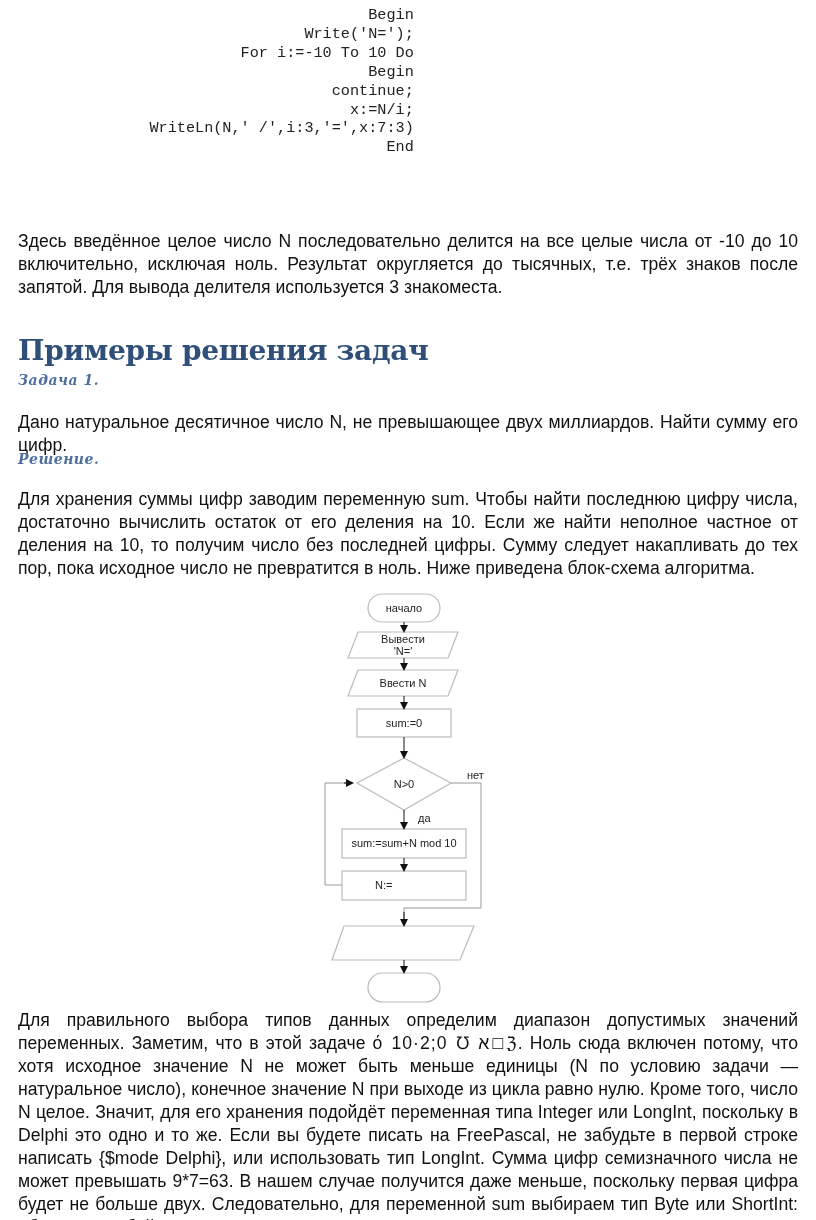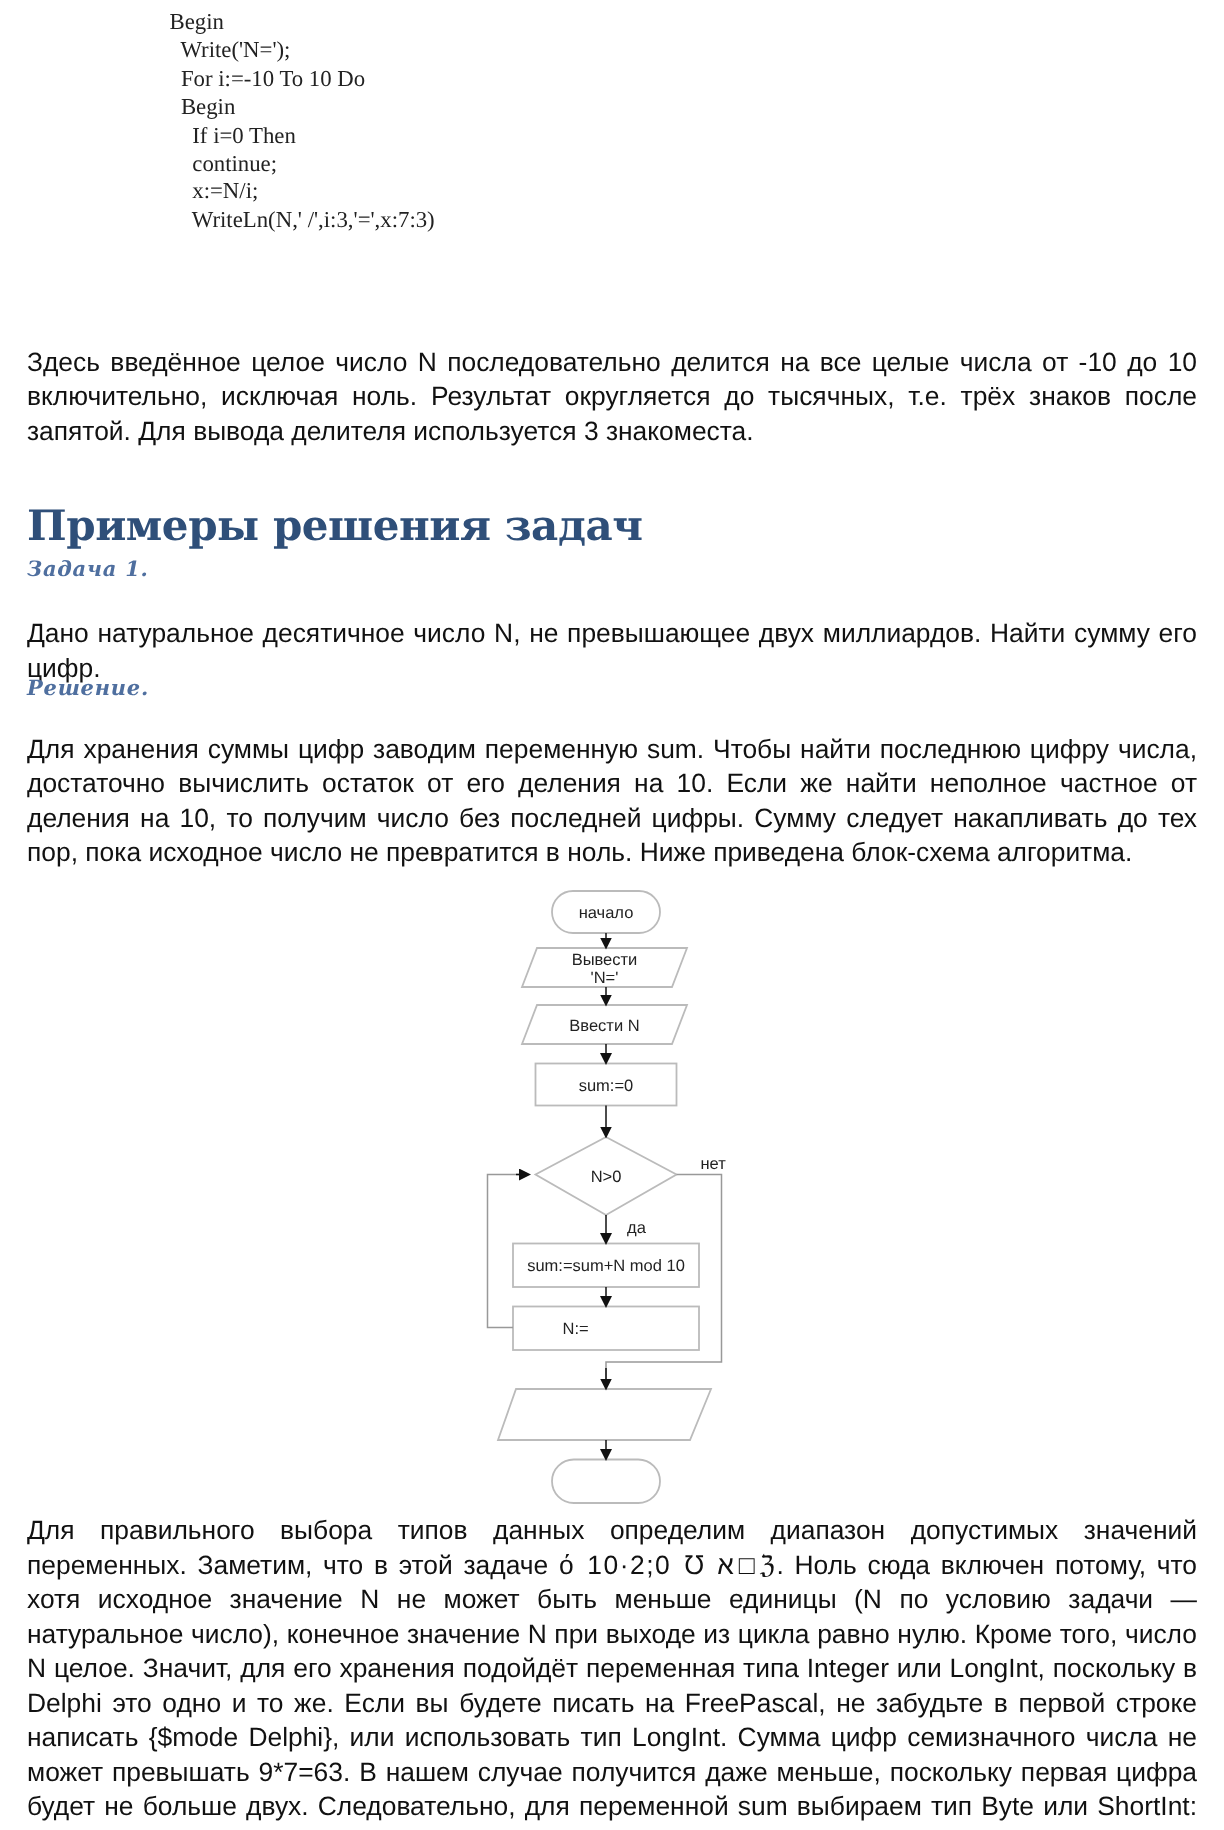--- a/index.html
+++ b/index.html
@@ -1,20 +1,20 @@
 <!DOCTYPE html>
 <html><head>
 <meta charset="utf-8">
 <style>
   html, body { margin: 0; padding: 0; background: #ffffff; }
   body { width: 816px; height: 1220px; position: relative; overflow: hidden; color: #111; }
   .code {
     position: absolute; left: 113px; top: 6px;
-    font-family: Liberation Serif, serif; font-size: 15.2px; line-height: 18.9px;
-    color: #222; white-space: pre; margin: 0;
+    font-family: Liberation Mono, monospace; font-size: 15.2px; line-height: 18.9px;
+    color: #222; white-space: pre; margin: 0; text-align: right;
   }
   .para {
     position: absolute; left: 18px; width: 780px;
     font-family: Liberation Sans, sans-serif; font-size: 17.6px; line-height: 23px;
     text-align: justify; color: #111; margin: 0;
   }
   .h1 {
     position: absolute; left: 18px; top: 334px;
     font-family: "DejaVu Serif", serif; font-weight: bold; font-size: 28px; color: #2f4f79; margin: 0;
     letter-spacing: -0.3px;
@@ -23,21 +23,21 @@
     position: absolute; left: 18px;
     font-family: "DejaVu Serif", serif; font-style: italic; font-size: 14px; color: #4f6f9f; margin: 0;
     letter-spacing: 0.5px;
   }
   .fc-text { font-family: "Liberation Sans", sans-serif; font-size: 11px; fill: #222; }
   .glyph { letter-spacing: 1px; }
 </style>
 </head>
 <body>
 
-<div class="code"><div>Begin</div><div>  Write('N=');</div><div>  For i:=-10 To 10 Do</div><div>  Begin</div><div>    If i=0 Then</div><div>    continue;</div><div>    x:=N/i;</div><div>    WriteLn(N,' /',i:3,'=',x:7:3)</div></div>
+<div class="code"><div>Begin</div><div>  Write('N=');</div><div>  For i:=-10 To 10 Do</div><div>  Begin</div><div>    continue;</div><div>    x:=N/i;</div><div>    WriteLn(N,' /',i:3,'=',x:7:3)</div><div>  End</div></div>
 
 <p class="para" style="top:230px;">Здесь введённое целое число N последовательно делится на все целые числа от -10 до 10 включительно, исключая ноль. Результат округляется до тысячных, т.е. трёх знаков после запятой. Для вывода делителя используется 3 знакоместа.</p>
 
 <h1 class="h1">Примеры решения задач</h1>
 
 <h2 class="h2" style="top:372px;">Задача 1.</h2>
 
 <p class="para" style="top:411px;">Дано натуральное десятичное число N, не превышающее двух миллиардов. Найти сумму его цифр.</p>
 
 <h2 class="h2" style="top:451px;">Решение.</h2>

